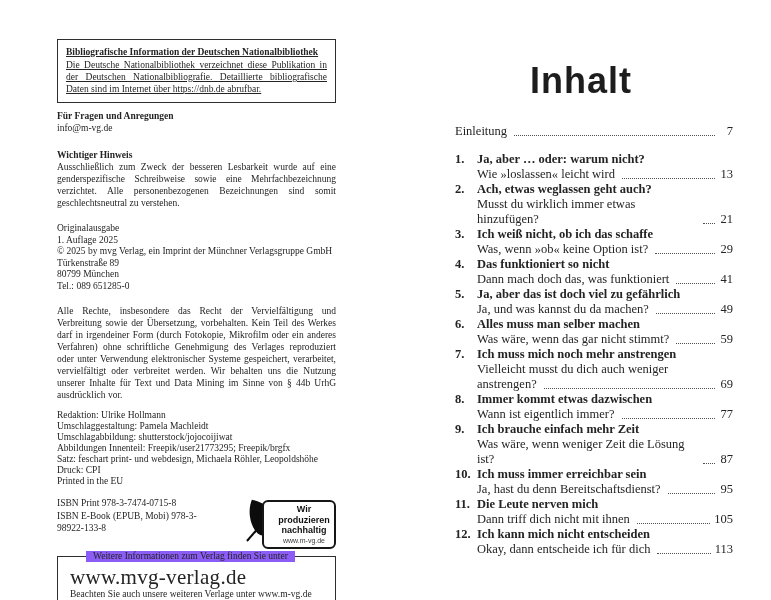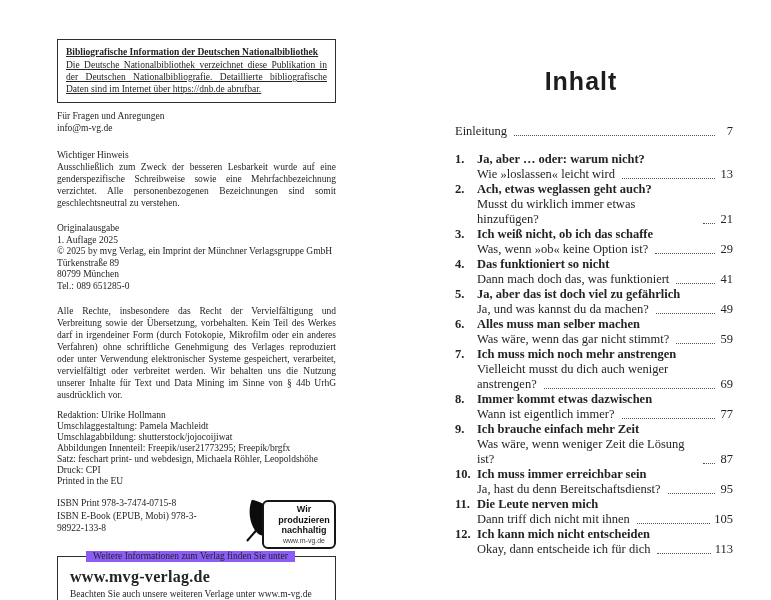--- a/index.html
+++ b/index.html
@@ -23,21 +23,21 @@
   .dnb-box {
     margin-top: 39px;
     border: 1.5px solid #2e2e2e;
     padding: 6px 8px 7px 8px;
     text-decoration: underline;
   }
   .dnb-box .box-title { font-weight: bold; white-space: nowrap; overflow: hidden; margin-bottom: 1px; }
 
   .contact { margin-top: 7px; }
   .notice  { margin-top: 15px; }
-  .notice .blk-title, .contact .blk-title { font-weight: normal; }
+  .notice .blk-title, .contact .blk-title { font-weight: bold; }
 
   .edition { margin-top: 14px; line-height: 11.5px; }
   .rights  { margin-top: 13px; line-height: 12px; }
   .credits { margin-top: 9px; line-height: 11px; }
 
   .isbn-row { margin-top: 10px; display: flex; align-items: flex-start; }
   .isbn-lines { line-height: 12.5px; }
 
   .eco-badge { position: relative; margin-left: 32px; width: 110px; height: 46px; }
   .eco-leaf { position: absolute; left: 0; top: 1px; width: 34px; height: 44px; }
@@ -56,35 +56,35 @@
     position: relative;
     margin-top: 13px;
     border: 1.5px solid #2e2e2e;
     padding: 11px 12px 7px 12px;
   }
   .publisher-box .on-border {
     position: absolute; top: -6px; left: 28px;
     background: #8b5cf6; padding: 0 7px;
     font-size: 9.5px; line-height: 11px;
   }
-  .publisher-box .pub-url { font-weight: bold; font-size: 16px; line-height: 18px; letter-spacing: 0.3px; }
+  .publisher-box .pub-url { font-weight: normal; font-size: 21px; line-height: 18px; letter-spacing: 0.3px; }
   .publisher-box .pub-note { font-size: 9.5px; margin-top: 2px; }
 
   
   #right-page {
     position: absolute; left: 455px; top: 0; width: 278px;
     font-size: 12.5px; line-height: 15px;
   }
   .toc-title {
     margin-top: 64px;
     text-align: center;
     position: relative; left: -13px;
     font-family: "Liberation Sans", sans-serif;
     font-weight: bold;
-    font-size: 25px; line-height: 34px;
+    font-size: 36px; line-height: 34px;
     letter-spacing: 1px;
     color: #1d1d1d;
   }
   #toc { margin-top: 26px; }
   .lead-row { display: flex; align-items: flex-end; }
   .lead-row .dots {
     flex: 1; min-width: 12px;
     border-bottom: 1.5px dotted #4f4f4f;
     margin: 0 4px 3px 7px;
   }

